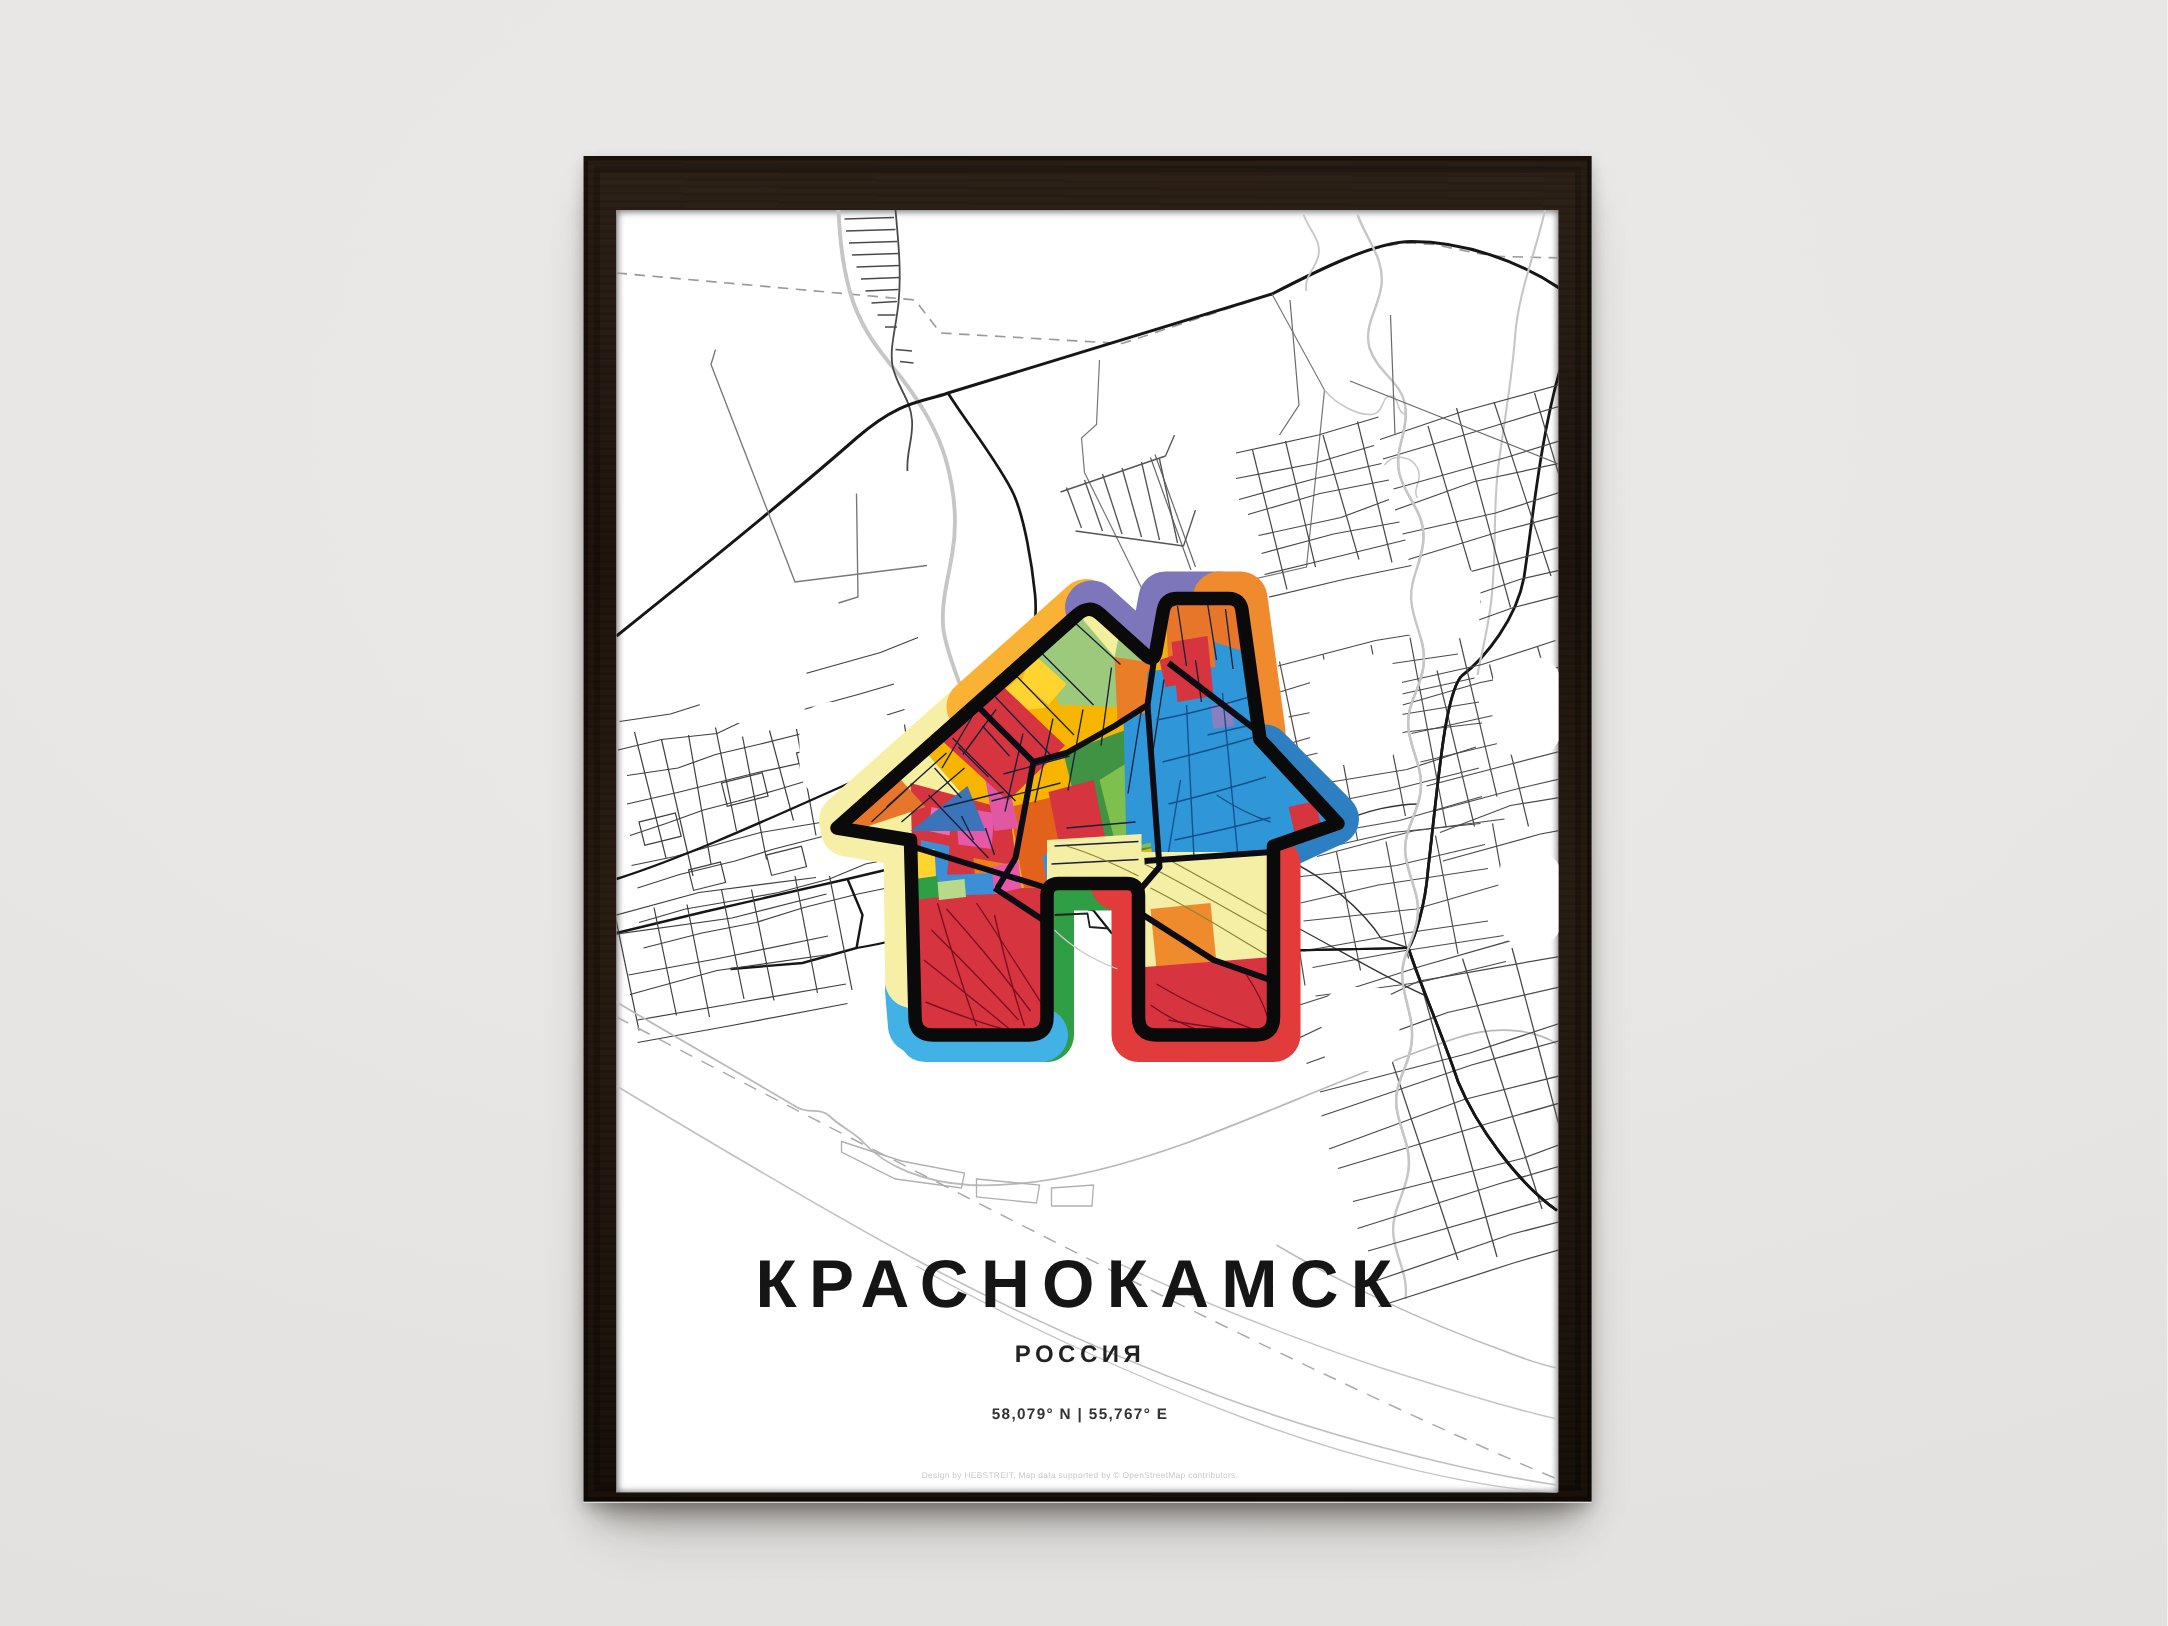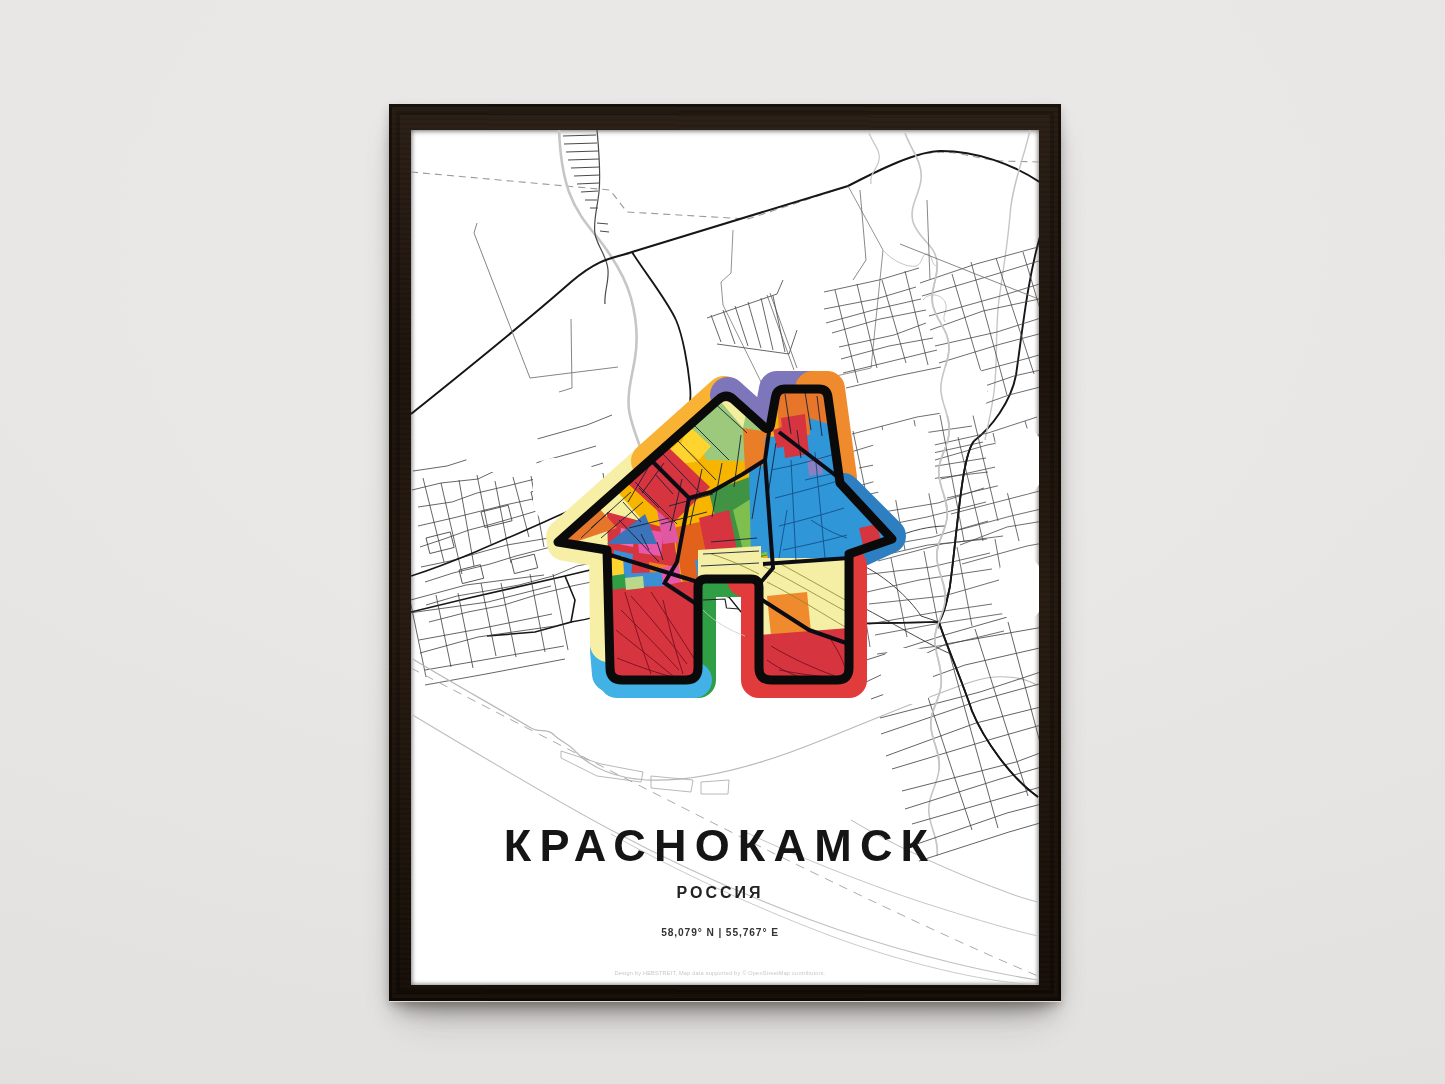--- a/index.html
+++ b/index.html
@@ -10,21 +10,21 @@
   .wall-tex{position:absolute;left:0;top:0;width:1445px;height:1084px;
     background:radial-gradient(ellipse 1200px 800px at 50% 42%, rgba(255,255,255,0.05), rgba(0,0,0,0.02));}
   .frame{position:absolute;left:389px;top:104px;width:672px;height:897px;
     background:
       linear-gradient(180deg,#2b2017 0%,#1c130c 30%,#271c12 55%,#150e08 100%);
     box-shadow:0 1px 0 rgba(235,231,226,0.85), 0 16px 20px -8px rgba(55,50,45,0.50), 0 30px 40px -20px rgba(60,55,50,0.30), 0 4px 8px rgba(70,65,60,0.26);}
   .frame-grain{position:absolute;left:0;top:0;right:0;bottom:0;
     background:repeating-linear-gradient(0.3deg,rgba(100,70,40,0.05) 0 1px,rgba(0,0,0,0.07) 1px 3px,rgba(90,62,34,0.04) 3px 5px);}
   .frame-bevel{position:absolute;left:0;top:0;right:0;bottom:0;
     box-shadow:inset 0 0 0 3px rgba(0,0,0,0.40), inset 0 0 0 7px rgba(125,90,52,0.08), inset 0 0 0 11px rgba(0,0,0,0.25);}
-  .poster{position:absolute;left:22px;top:26px;width:628px;height:855px;background:#ffffff;
+  .poster{position:absolute;left:22px;top:36px;width:628px;height:855px;background:#ffffff;
     box-shadow:inset 0 2px 5px rgba(0,0,0,0.30), inset 2px 0 4px rgba(0,0,0,0.18), inset -2px 0 4px rgba(0,0,0,0.18), inset 0 -2px 4px rgba(0,0,0,0.15);}
   svg{display:block;}
 </style>
 </head>
 <body>
 
 <div class="wall-tex"></div>
 
 <div class="frame">
   <div class="frame-grain"></div>

